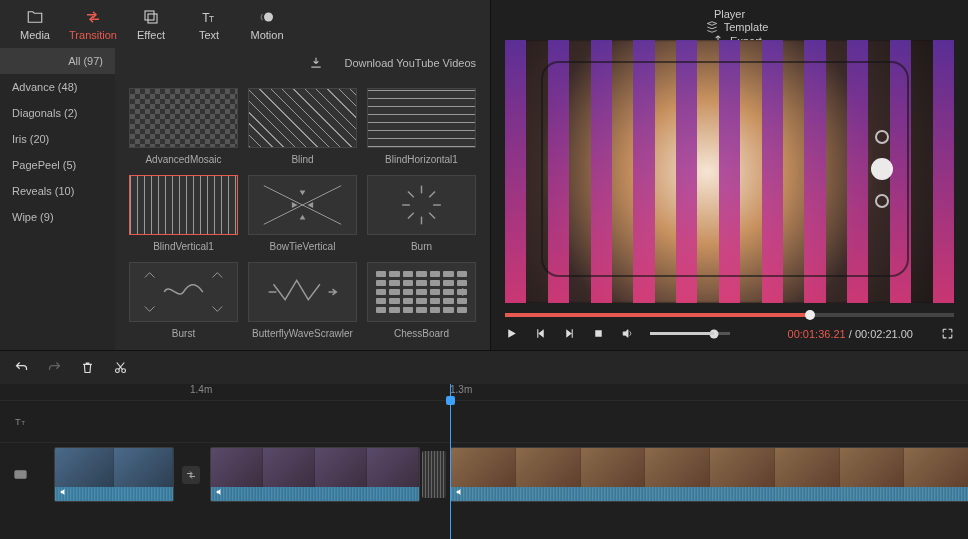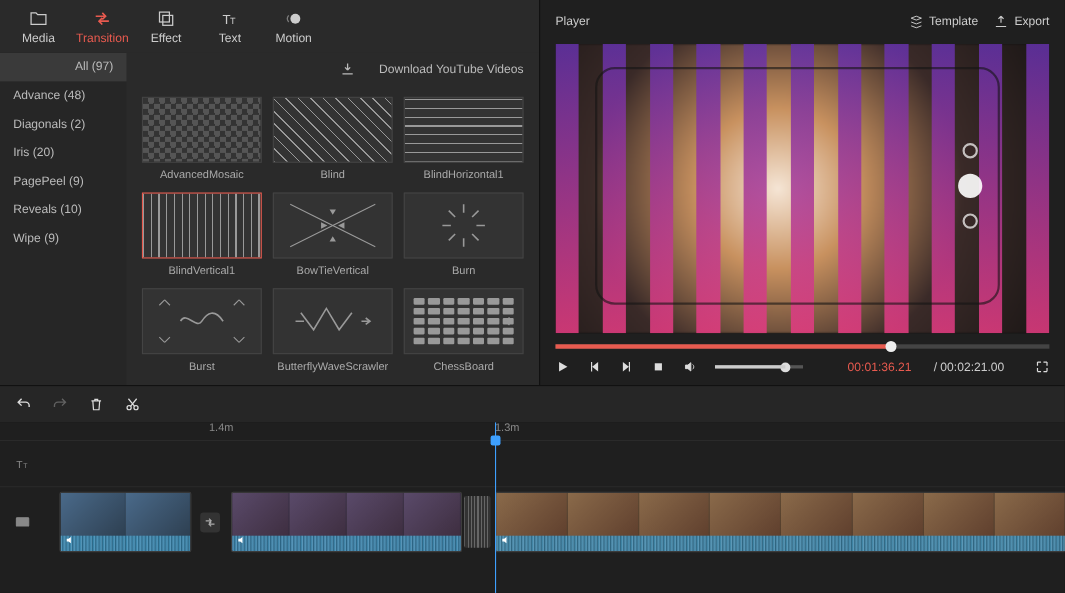--- a/index.html
+++ b/index.html
@@ -24,21 +24,21 @@
 .thumb-box.sel { border: 1px solid #e85a4f; }
 .thumb-label { color: #aaa; font-size: 10px; text-align: center; }
 .mosaic { background-image: repeating-conic-gradient(#555 0% 25%, #333 0% 50%); background-size: 10px 10px; width: 100%; height: 100%; }
 .diag { background: repeating-linear-gradient(45deg, #999, #999 1px, transparent 1px, transparent 8px); width: 100%; height: 100%; }
 .horiz { background: repeating-linear-gradient(0deg, #999, #999 1px, transparent 1px, transparent 8px); width: 100%; height: 100%; }
 .vert { background: repeating-linear-gradient(90deg, #999, #999 1px, transparent 1px, transparent 7px); width: 100%; height: 100%; }
 .dots { display: grid; grid-template-columns: repeat(7, 1fr); grid-template-rows: repeat(5, 1fr); gap: 3px; padding: 8px; width: 100%; height: 100%; }
 .dots span { background: #999; border-radius: 1px; }
 
 .right-panel { flex: 1; background: #1f1f1f; display: flex; flex-direction: column; border-left: 1px solid #111; }
-.player-header { display: flex; align-items: center; padding: 8px 14px; height: 40px; color: #ccc; }
+.player-header { display: flex; align-items: center; padding: 8px 14px; height: 40px; color: #ccc; flex-direction: column; }
 .player-header .spacer { flex: 1; }
 .hdr-btn { display: flex; align-items: center; gap: 5px; margin-left: 14px; cursor: pointer; }
 .hdr-btn svg { width: 14px; height: 14px; }
 .preview { flex: 1; margin: 0 14px 6px 14px; position: relative; overflow: hidden; background: #111; }
 .preview-bg { position: absolute; inset: 0; background: radial-gradient(circle at 45% 50%, #f5e5d5 0%, #c8915f 26%, #3a2a28 60%, #1a1615 100%); filter: blur(1px); }
 .bars { position: absolute; inset: 0; display: flex; }
 .bars div { flex: 1; }
 .bars div:nth-child(odd) { background: linear-gradient(180deg, rgba(100,50,170,0.85), rgba(230,60,130,0.85)); }
 .phone-frame { position: absolute; top: 8%; left: 8%; right: 10%; bottom: 10%; border: 2px solid rgba(20,20,20,0.6); border-radius: 18px; display: flex; align-items: center; justify-content: flex-end; padding-right: 14px; }
 .cam-ui { display: flex; flex-direction: column; gap: 14px; align-items: center; }
@@ -47,21 +47,21 @@
 .progress { height: 4px; background: #444; margin: 4px 14px 10px 14px; position: relative; }
 .progress-fill { position: absolute; left: 0; top: 0; height: 100%; width: 68%; background: #e85a4f; }
 .progress-handle { position: absolute; left: 68%; top: 50%; width: 10px; height: 10px; background: #eee; border-radius: 50%; transform: translate(-50%, -50%); }
 .controls { display: flex; align-items: center; padding: 0 14px 10px 14px; gap: 16px; color: #ddd; }
 .controls svg { width: 13px; height: 13px; cursor: pointer; fill: #ddd; }
 .vol-slider { width: 80px; height: 3px; background: #555; position: relative; }
 .vol-slider::after { content: ''; position: absolute; left: 0; width: 80%; height: 100%; background: #ccc; }
 .vol-handle { position: absolute; left: 80%; top: 50%; width: 9px; height: 9px; background: #ddd; border-radius: 50%; transform: translate(-50%, -50%); }
 .time { margin-left: auto; font-size: 11px; }
 .time .cur { color: #e85a4f; }
-.time .tot { color: #ccc; margin-left: 17px; }
+.time .tot { color: #ccc; }
 
 .toolbar { display: flex; align-items: center; height: 34px; background: #262626; padding: 0 14px; gap: 18px; border-top: 1px solid #111; }
 .toolbar svg { width: 15px; height: 15px; fill: #bbb; cursor: pointer; }
 
 .timeline { flex: 1; background: #1f1f1f; display: flex; flex-direction: column; position: relative; }
 .ruler { height: 16px; display: flex; color: #888; font-size: 10px; position: relative; }
 .ruler span { position: absolute; }
 .playhead { position: absolute; left: 450px; top: 0; bottom: 0; width: 1px; background: #3ea0ff; z-index: 5; }
 .playhead::before { content: ''; position: absolute; top: 12px; left: -4px; width: 9px; height: 9px; background: #3ea0ff; border-radius: 2px; }
 .track { display: flex; align-items: center; height: 42px; border-top: 1px solid #2a2a2a; }
@@ -121,21 +121,21 @@
             </svg>
           <span>Motion</span>
         </div>
       </div>
       <div class="content-row">
         <div class="category-list">
           <div class="category-item active">All (97)</div>
           <div class="category-item">Advance (48)</div>
           <div class="category-item">Diagonals (2)</div>
           <div class="category-item">Iris (20)</div>
-          <div class="category-item">PagePeel (9)</div>
+          <div class="category-item">PagePeel (5)</div>
           <div class="category-item">Reveals (10)</div>
           <div class="category-item">Wipe (9)</div>
         </div>
         <div class="thumb-area">
           <div class="dl-header">
             <svg viewBox="0 0 24 24" fill="currentColor">
                 <path d="M12 3v10m0 0l-4-4m4 4l4-4M4 19h16" stroke="currentColor" stroke-width="2" fill="none"></path>
               </svg>
             <span>Download YouTube Videos</span>
           </div>

